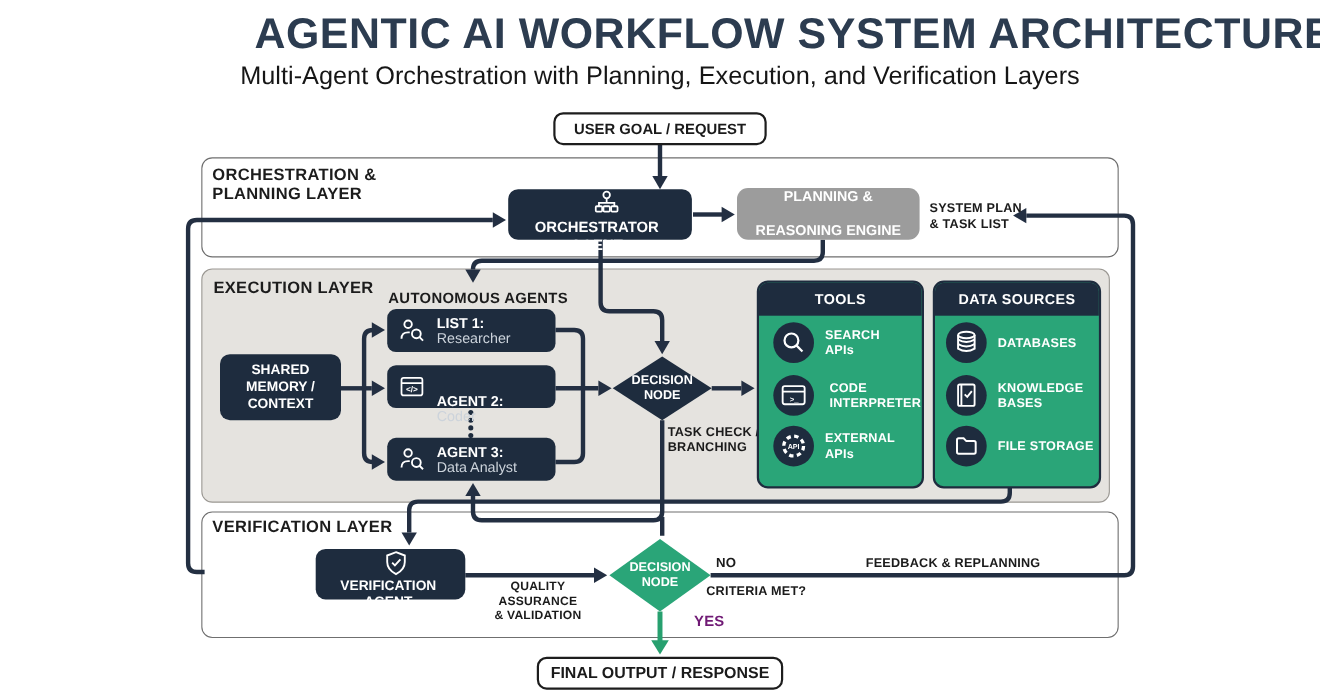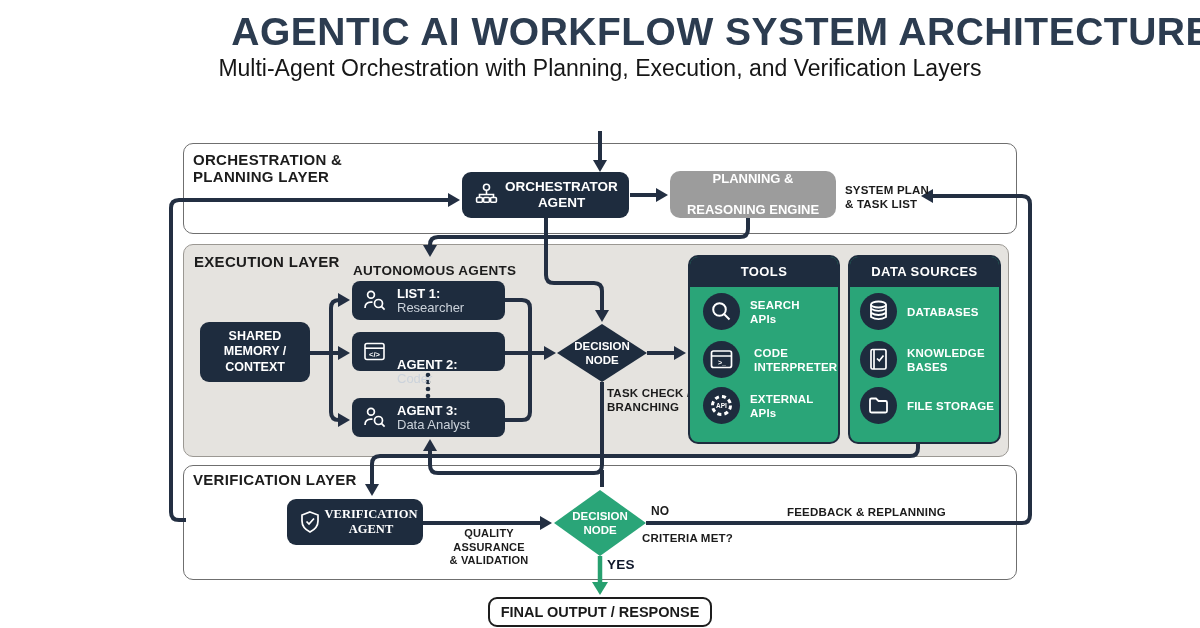--- a/index.html
+++ b/index.html
@@ -9,21 +9,21 @@
   #title{left:12px;top:10px;width:1200px;text-align:right;font-size:39px;font-weight:bold;
          color:#2c3c50;letter-spacing:.5px;z-index:10;}
   #subtitle{left:0;top:55px;width:1200px;text-align:center;font-size:23px;color:#161616;z-index:10;}
   .layer{border:1.6px solid #6f6f6f;border-radius:10px;background:transparent;z-index:1;}
   .layer.exec{background:#e5e3df;border-color:#9b9893;}
   .layer-label{font-size:15px;font-weight:bold;color:#1c1c1c;line-height:17px;z-index:12;letter-spacing:.3px;}
   .outline-box{background:#fff;border:2.5px solid #1d1d1d;border-radius:9px;color:#1a1a1a;
                font-weight:bold;display:flex;align-items:center;justify-content:center;
                box-sizing:border-box;z-index:12;}
   .navy-box{background:#1e2c3e;border-radius:9px;color:#fff;display:flex;align-items:center;
-            z-index:12;box-sizing:border-box;}
+            z-index:12;box-sizing:border-box;flex-direction:column;}
   .gray-box{background:#9c9c9c;border-radius:10px;color:#fff;display:flex;flex-direction:column;
             align-items:center;justify-content:center;z-index:12;font-weight:bold;font-size:13px;line-height:16px;}
   .ctr{flex-direction:column;justify-content:center;text-align:center;}
   .node-l1{font-weight:bold;font-size:13.5px;line-height:16px;}
   .node-l2{font-weight:bold;font-size:13.5px;line-height:16px;}
   .small-lbl{font-size:11.5px;font-weight:bold;color:#1b1b1b;line-height:14px;z-index:12;letter-spacing:.2px;}
   .panel{border:2px solid #1e2c3e;border-radius:10px;background:#2aa578;z-index:12;overflow:hidden;}
   .panel-header{background:#1e2c3e;color:#fff;font-weight:bold;font-size:13px;text-align:center;
                 height:30px;line-height:30px;letter-spacing:.4px;}
   .picon{position:absolute;width:37px;height:37px;border-radius:50%;background:#1e2c3e;
@@ -100,20 +100,21 @@
     <g fill="#1e2c3e">
       <circle cx="428" cy="375" r="2.3"></circle>
         <circle cx="428" cy="382" r="2.3"></circle>
       <circle cx="428" cy="389" r="2.3"></circle>
         <circle cx="428" cy="396" r="2.3"></circle>
     </g>
     <polygon points="602,324 647,353 602,382 557,353" fill="#1e2c3e"></polygon>
     <polygon points="600,490 646,523 600,556 554,523" fill="#2aa578"></polygon>
   </svg>
 
+  <div class="abs outline-box" style="left:503px;top:102px;width:194px;height:30px;font-size:13.5px;">USER GOAL / REQUEST</div>
 
   <div class="abs navy-box" style="left:462px;top:172px;width:167px;height:46px;">
     <svg width="27" height="27" viewBox="0 0 27 27" style="margin-left:11px;flex:none;">
       <g stroke="#fff" stroke-width="1.6" fill="none">
         <circle cx="13.5" cy="5.3" r="3"></circle>
         <path d="M13.5,8.3 V12.5 M6.5,15.5 V12.5 H20.5 V15.5"></path>
         <rect x="3.6" y="15.5" width="5.8" height="4.8" rx="1"></rect>
         <rect x="10.6" y="15.5" width="5.8" height="4.8" rx="1"></rect>
         <rect x="17.6" y="15.5" width="5.8" height="4.8" rx="1"></rect>
       </g>
@@ -269,35 +270,35 @@
     </div>
   </div>
 
   <div class="abs navy-box" style="left:287px;top:499px;width:136px;height:46px;">
     <svg width="26" height="26" viewBox="0 0 26 26" style="margin-left:10px;flex:none;">
       <g stroke="#fff" stroke-width="1.7" fill="none">
         <path d="M13,3 L21,6 V12 Q21,19 13,23 Q5,19 5,12 V6 Z"></path>
         <path d="M9.5,12.5 L12,15 L17,9.5"></path>
       </g>
     </svg>
-    <div style="flex:1;text-align:center;margin-right:4px;font-family:Liberation Serif, serif;">
+    <div style="flex:1;text-align:center;margin-right:4px;">
       <div style="font-weight:bold;font-size:12.5px;line-height:15px;">VERIFICATION</div>
       <div style="font-weight:bold;font-size:12.5px;line-height:15px;">AGENT</div>
     </div>
   </div>
 
   <div class="abs small-lbl" style="left:428px;top:527px;width:122px;text-align:center;font-size:11px;line-height:13.5px;">
     <div>QUALITY ASSURANCE</div>
     <div>&amp; VALIDATION</div>
   </div>
 
   <div class="abs diamond-lbl" style="left:555px;top:510px;width:90px;">
     <div>DECISION</div>
     <div>NODE</div>
   </div>
   <div class="abs small-lbl" style="left:651px;top:504px;font-size:12px;">NO</div>
   <div class="abs small-lbl" style="left:642px;top:531px;">CRITERIA MET?</div>
   <div class="abs small-lbl" style="left:787px;top:505px;">FEEDBACK &amp; REPLANNING</div>
-  <div class="abs small-lbl" style="left:607px;top:558px;font-size:13.5px;color:#0f172a;">YES</div>
+  <div class="abs small-lbl" style="left:631px;top:558px;font-size:13.5px;color:#701a75;">YES</div>
 
   <div class="abs outline-box" style="left:488px;top:597px;width:224px;height:30px;font-size:14.5px;">FINAL OUTPUT / RESPONSE</div>
 
 </div>
 
 </body></html>

